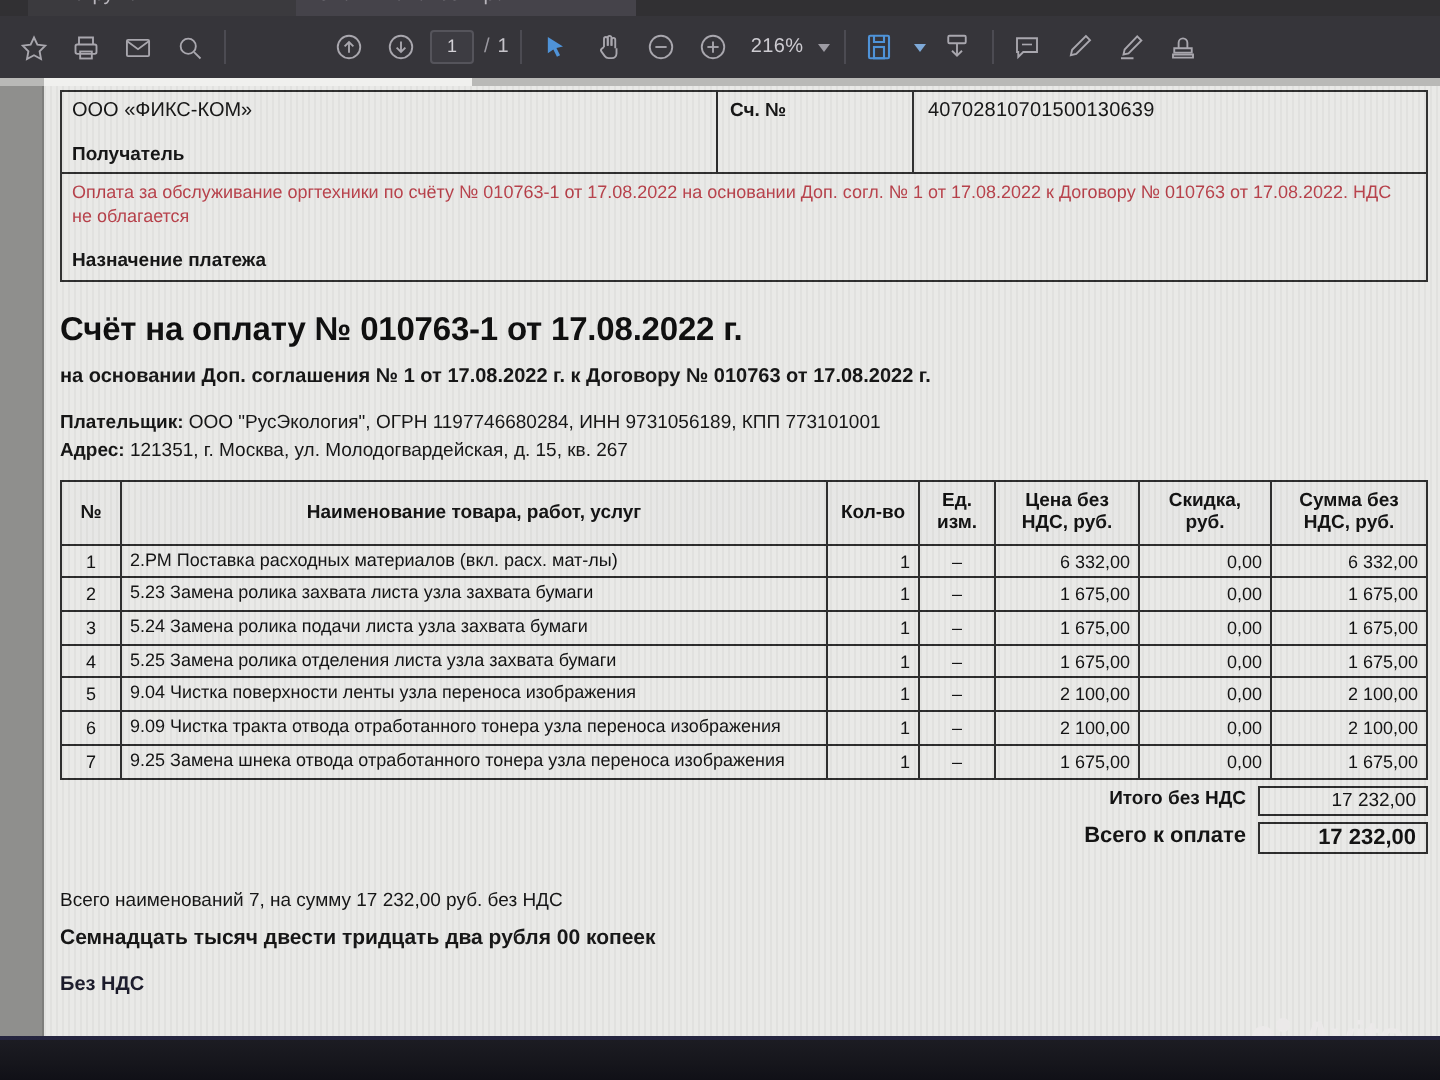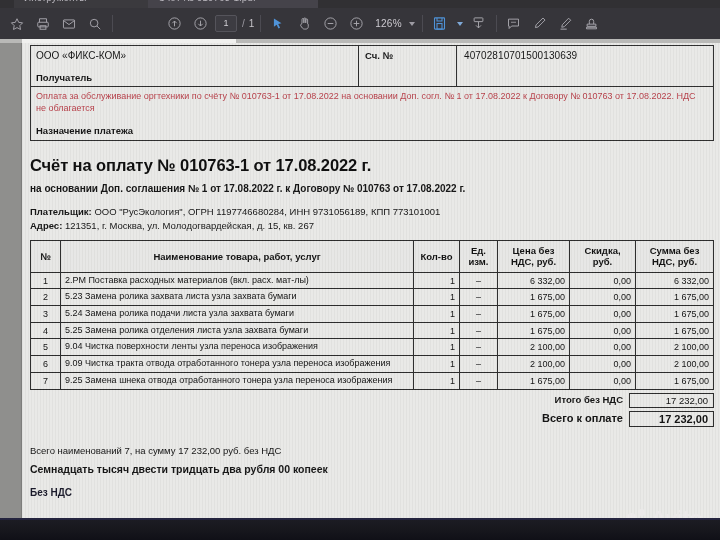--- a/index.html
+++ b/index.html
@@ -439,21 +439,21 @@
     </div>
 
     <div class="tb-btn">
       <svg width="15" height="15" viewBox="0 0 24 24" fill="none" stroke="currentColor" stroke-width="1.5">
         <circle cx="12" cy="12" r="9"></circle>
           <path d="M7.5 12h9"></path>
           <path d="M12 7.5v9"></path>
       </svg>
     </div>
 
-    <span class="zoom-val">126%</span>
+    <span class="zoom-val">216%</span>
     <span class="caret"></span>
 
     <div class="tb-sep"></div>
 
     <div class="tb-btn accent">
       <svg width="15" height="15" viewBox="0 0 24 24" fill="none" stroke="currentColor" stroke-width="1.7">
         <rect x="4" y="3" width="16" height="18" rx="1"></rect>
         <path d="M8 3v5h8V3"></path>
           <rect x="8" y="12" width="8" height="9"></rect>
       </svg>

